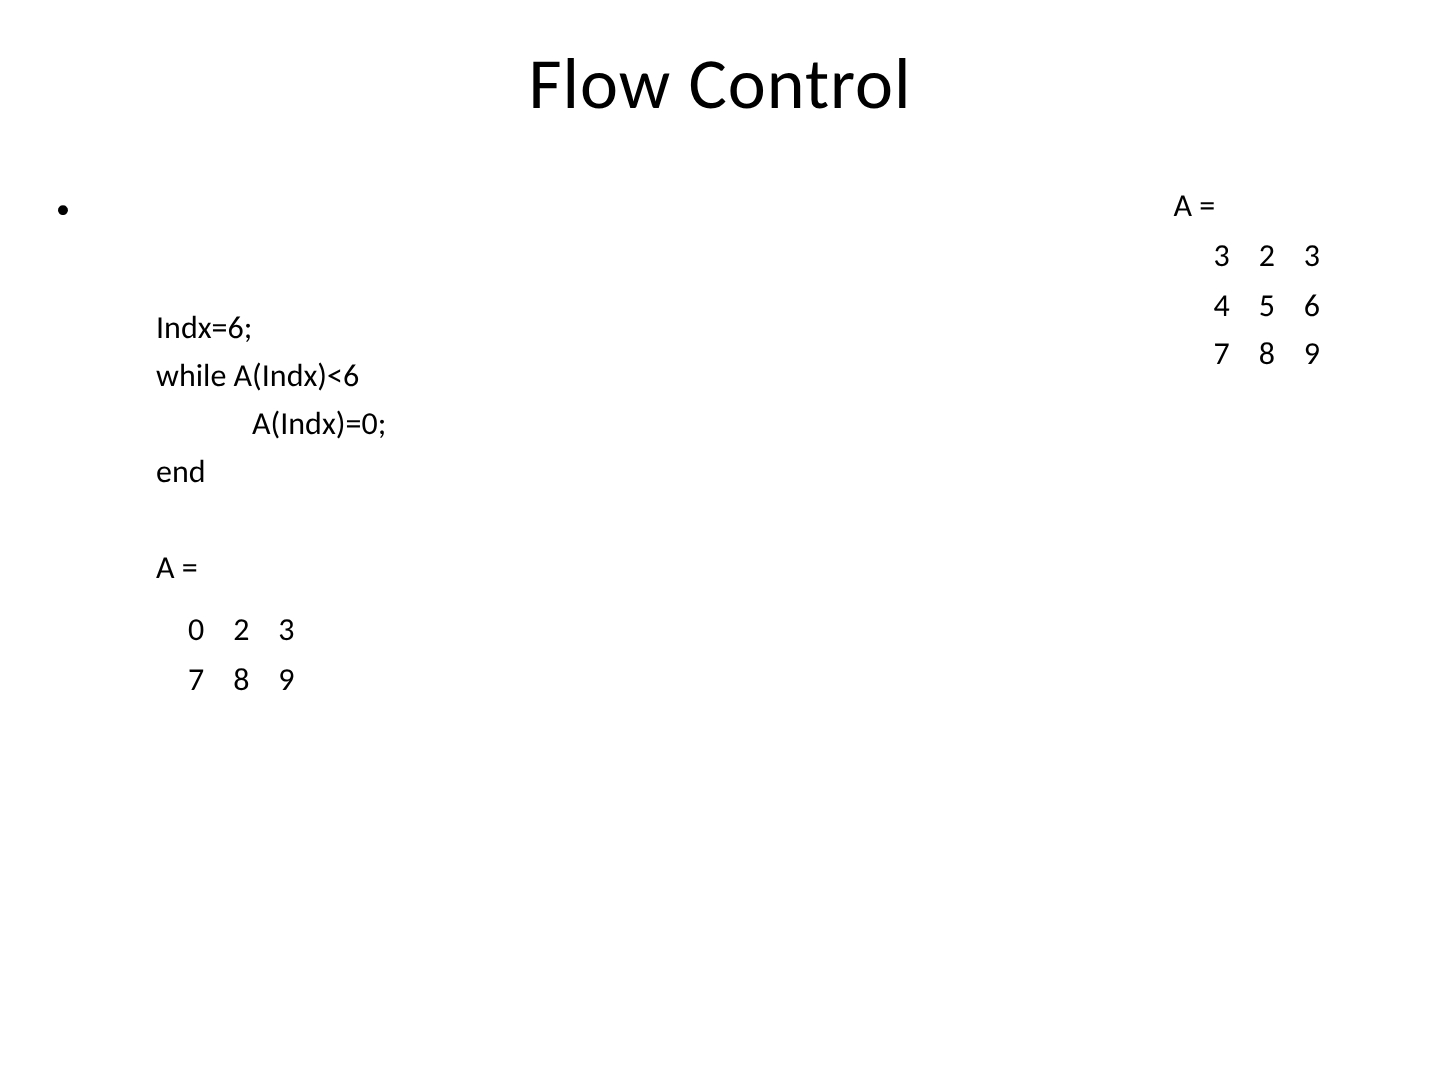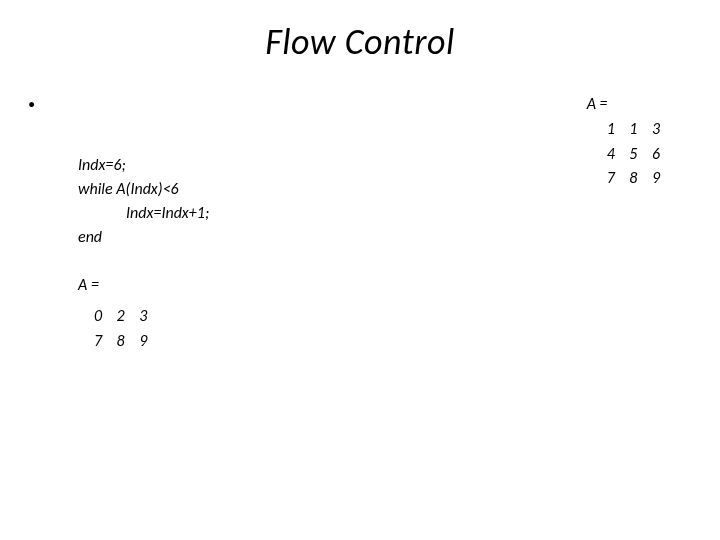--- a/index.html
+++ b/index.html
@@ -1,15 +1,15 @@
 <!DOCTYPE html>
 <html><head>
 <meta charset="utf-8">
 <style>
-  * { margin: 0; padding: 0; box-sizing: border-box; font-style: italic; }
+  * { margin: 0; padding: 0; box-sizing: border-box; }
   body {
     width: 720px;
     height: 540px;
     background: #ffffff;
     font-family: Calibri, Arial, sans-serif;
     position: relative;
     overflow: hidden;
   }
   .title {
     text-align: center;
@@ -83,32 +83,32 @@
 <div class="content-area">
 
   <div class="left-col">
     <div class="bullet-row">
       <span class="bullet">•</span>
     </div>
 
     <div class="code-block">
       <div class="code-line">Indx=6;</div>
       <div class="code-line">while A(Indx)&lt;6</div>
-      <div class="code-line indent1">Indx=Indx+1;</div>
+      <div class="code-line indent1">A(Indx)=0;</div>
       <div class="code-line">end</div>
     </div>
 
     <div class="result-block">
       <div>A =</div>
       <div style="height:6px"></div>
       <div class="mat-row">0    2    3</div>
       <div class="mat-row">7    8    9</div>
     </div>
   </div>
 
   <div class="right-col">
     <div>A =</div>
-    <div class="mat-row">1    1    3</div>
+    <div class="mat-row">3    2    3</div>
     <div class="mat-row">4    5    6</div>
     <div class="mat-row">7    8    9</div>
   </div>
 
 </div>
 
 </body></html>

